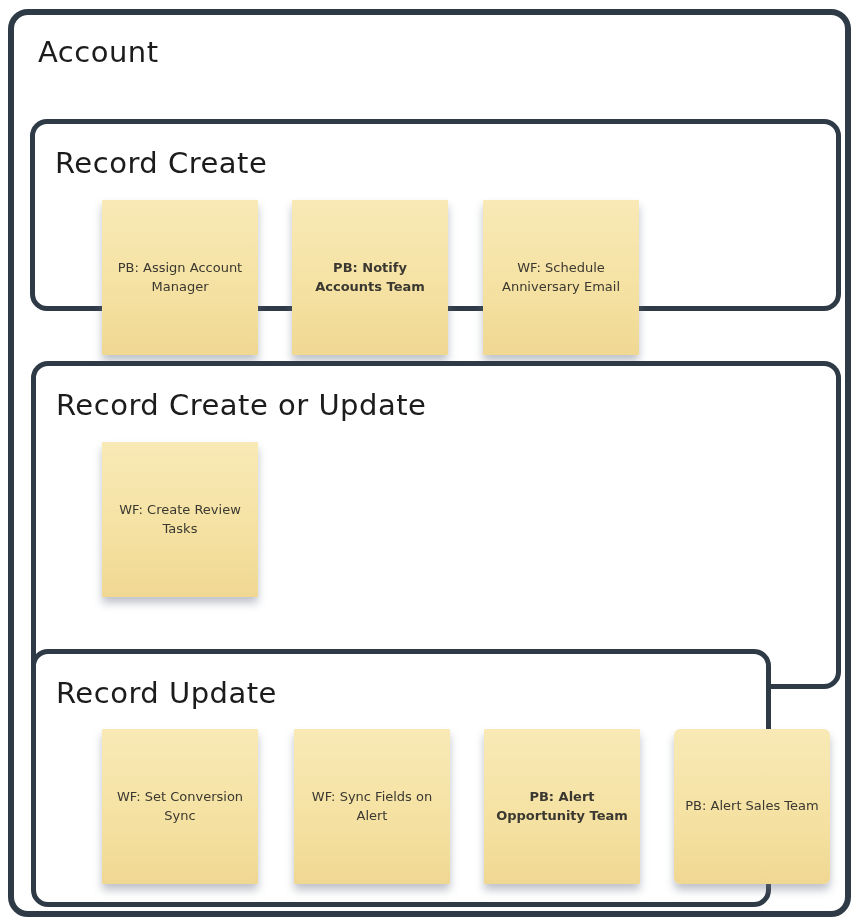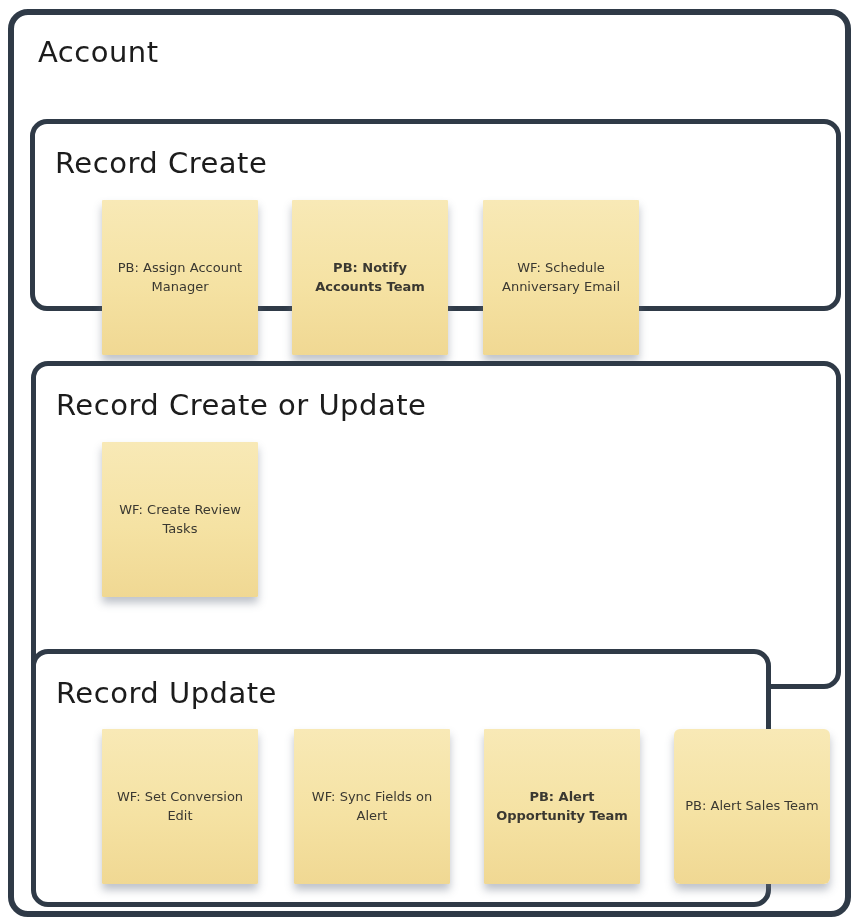--- a/index.html
+++ b/index.html
@@ -92,20 +92,20 @@
       <div class="sticky s1-n3">WF: Schedule Anniversary Email</div>
     </div>
 
     <div class="group-box section-box section-createupdate">
       <div class="box-label">Record Create or Update</div>
       <div class="sticky s2-n1">WF: Create Review Tasks</div>
     </div>
 
     <div class="group-box section-box section-update">
       <div class="box-label">Record Update</div>
-      <div class="sticky s3-n1">WF: Set Conversion Edit</div>
+      <div class="sticky s3-n1">WF: Set Conversion Sync</div>
       <div class="sticky s3-n2">WF: Sync Fields on Alert</div>
       <div class="sticky s3-n3">PB: Alert Opportunity Team</div>
       <div class="sticky s3-n4">PB: Alert Sales Team</div>
     </div>
 
   </div>
 </div>
 
 </body></html>

